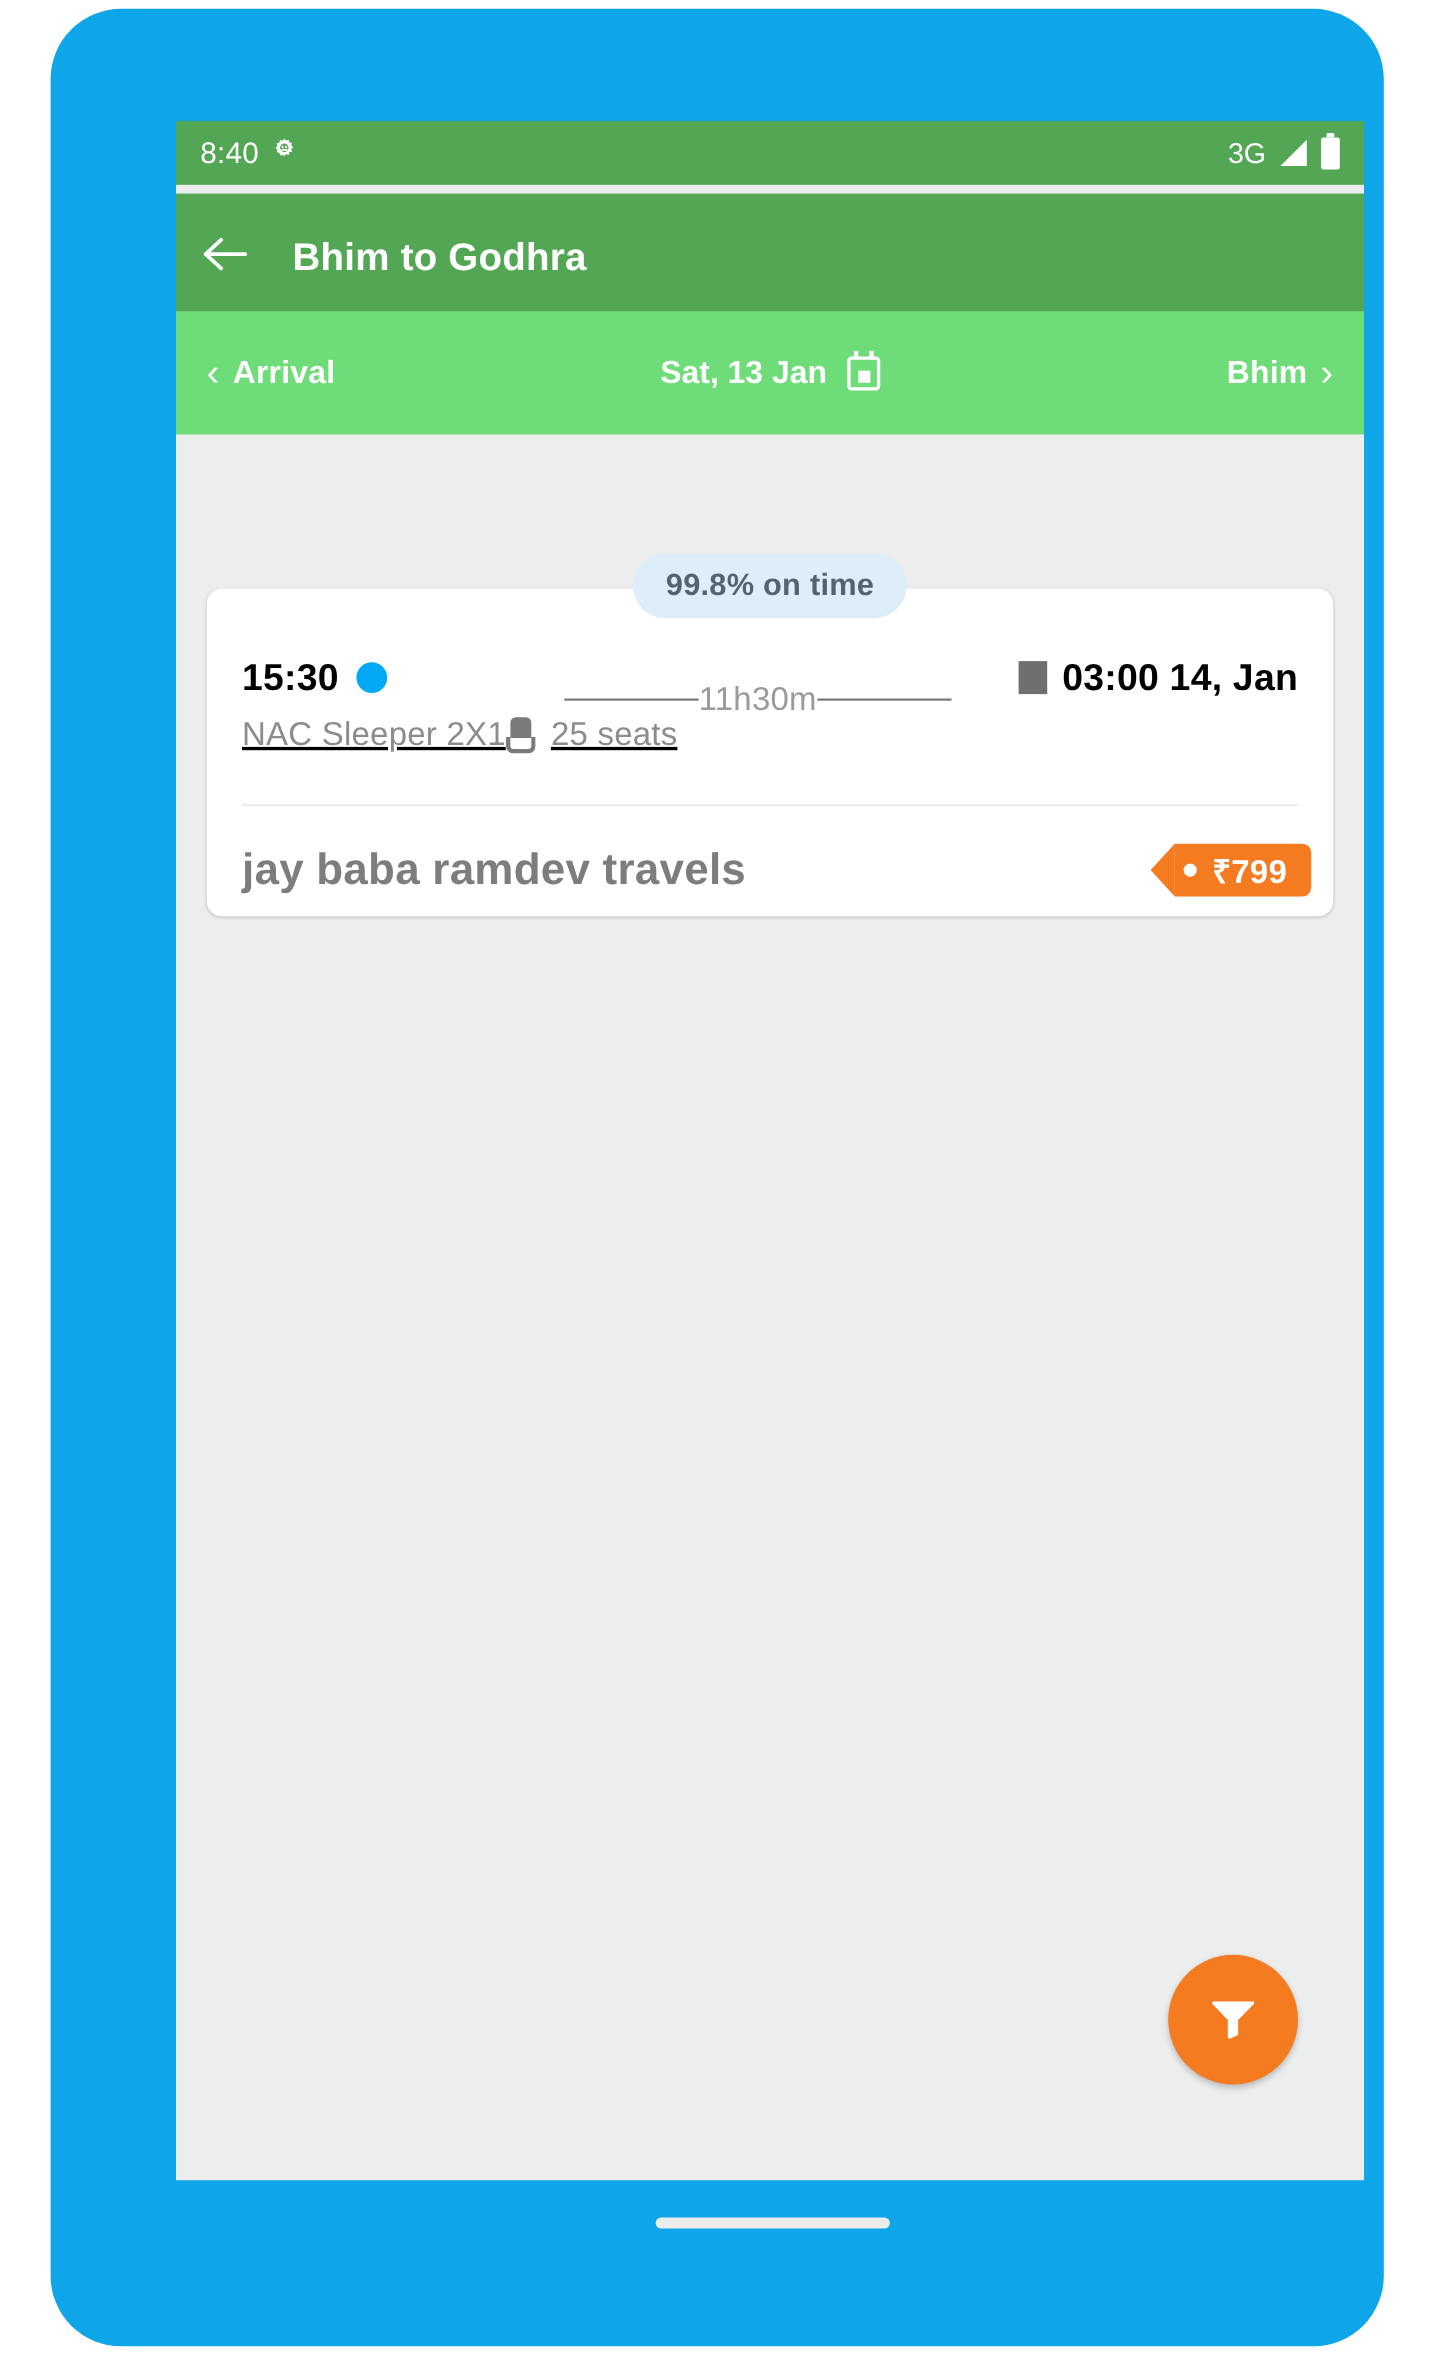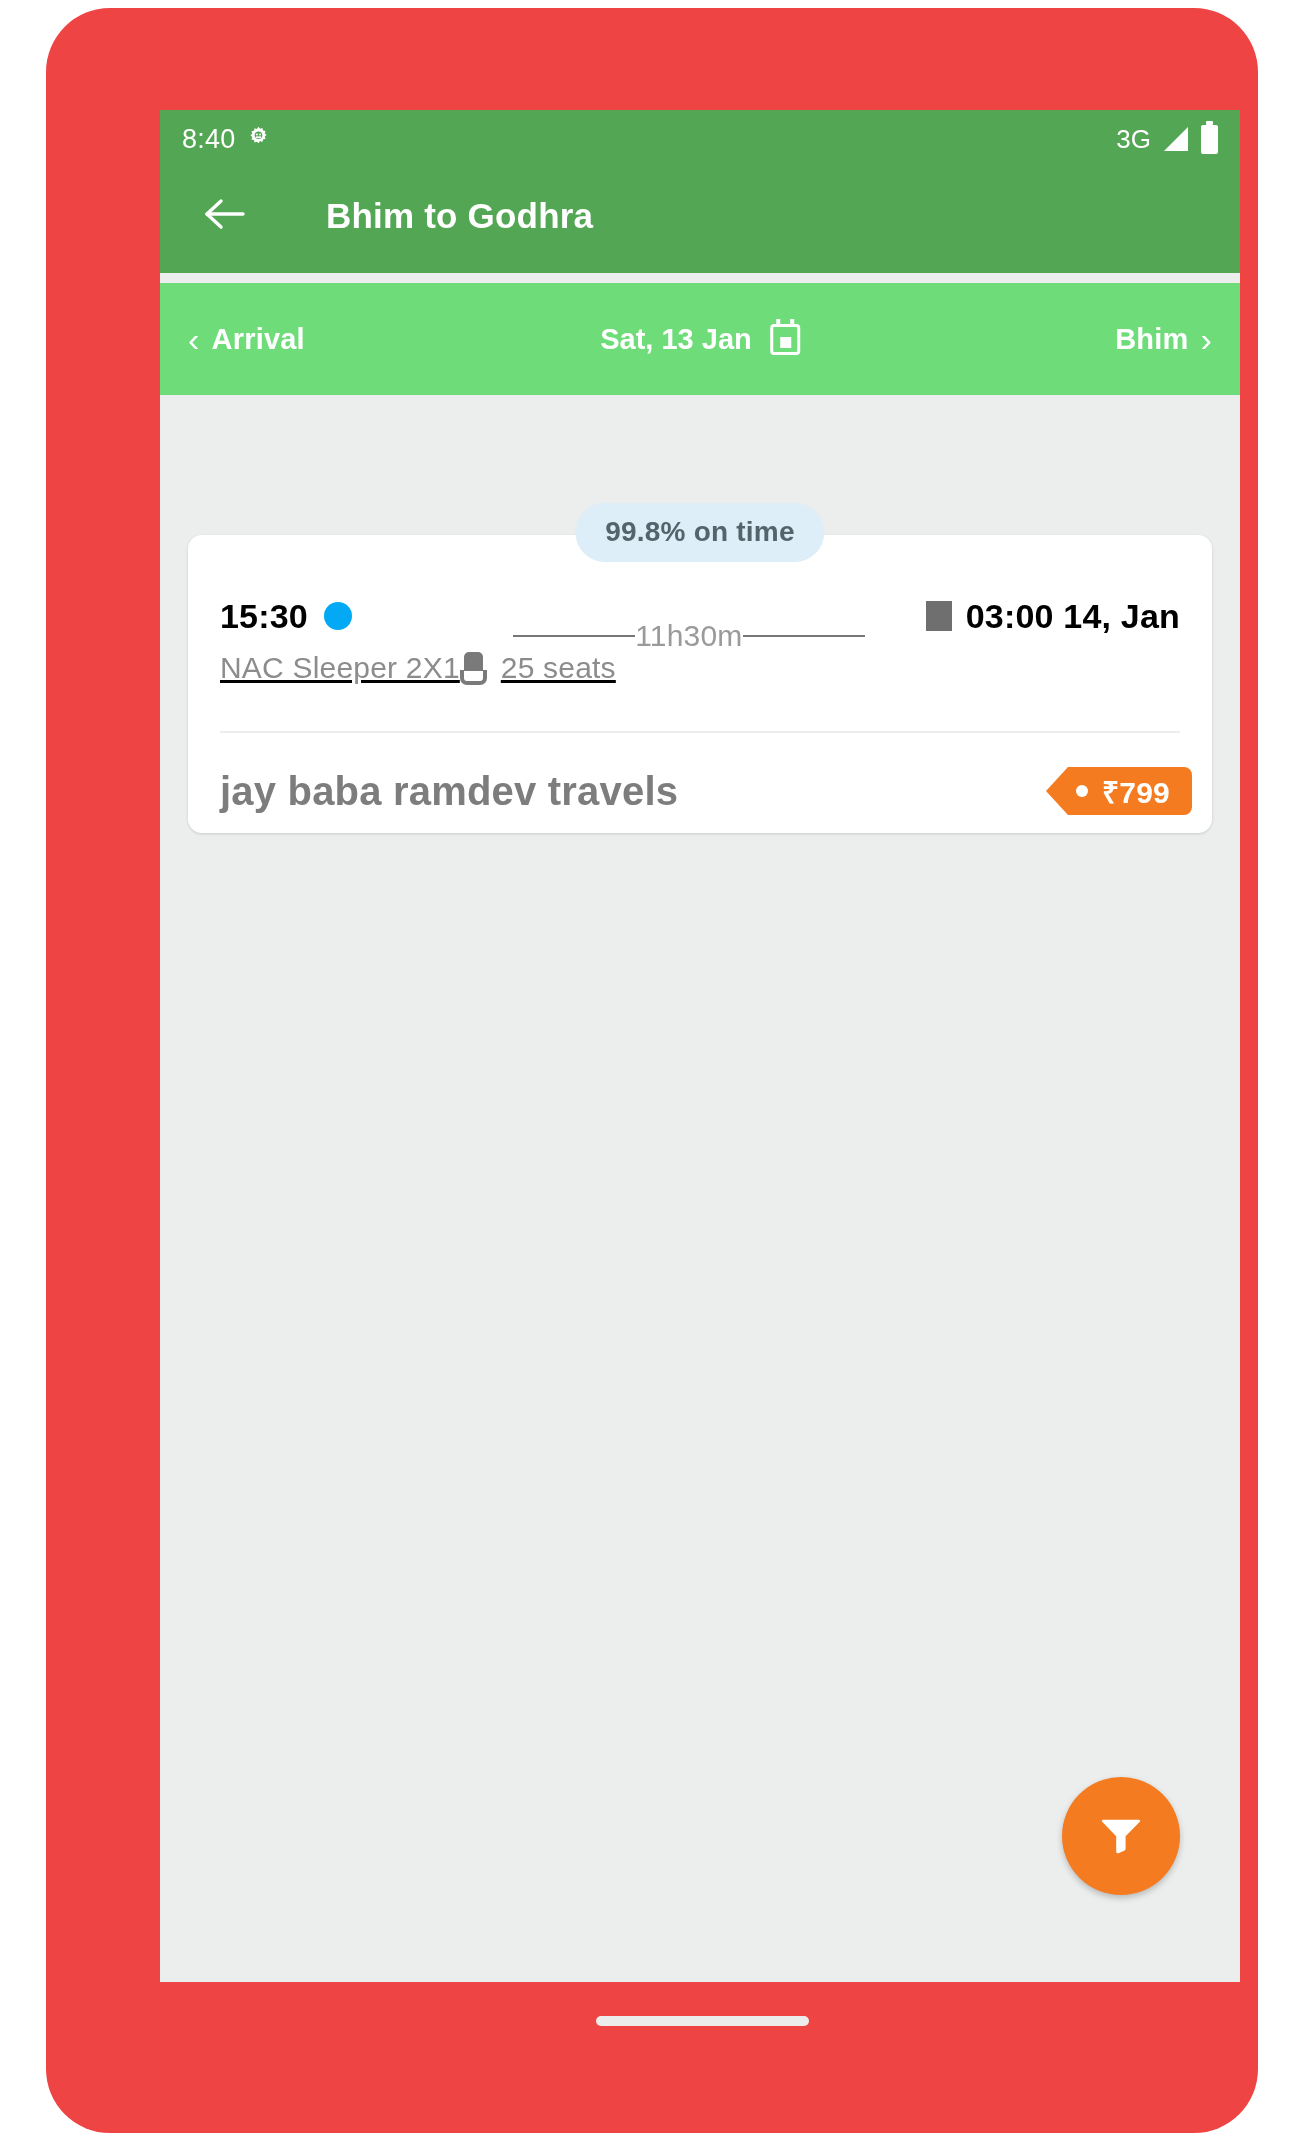--- a/index.html
+++ b/index.html
@@ -14,21 +14,21 @@
     overflow: hidden;
   }
 
   
   #device-frame {
     position: absolute;
     left: 46px;
     top: 8px;
     width: 1212px;
     height: 2125px;
-    background: #ef4444;
+    background: #0ea5e9;
     border-radius: 64px;
     box-sizing: border-box;
   }
 
   #screen {
     position: absolute;
     left: 114px;   
     top: 102px;    
     width: 1080px;
     height: 1872px;
@@ -96,29 +96,28 @@
     position: absolute;
     left: 5px; top: -4px;
     width: 7px; height: 4px;
     background: #ffffff;
     border-radius: 1px;
   }
 
   
   #app-bar {
     position: absolute;
-    left: 0; top: 48px;
+    left: 0; top: 66px;
     width: 1080px;
     height: 115px;
     background: #53a754;
     display: flex;
     align-items: center;
-    padding-left: 32px;
-    box-sizing: border-box;
-    gap: 40px;
+    padding-left: 12px;
+    box-sizing: border-box;
   }
   #back-button {
     width: 66px;
     height: 66px;
     display: flex;
     align-items: center;
     justify-content: center;
   }
   #app-bar-title {
     color: #ffffff;

